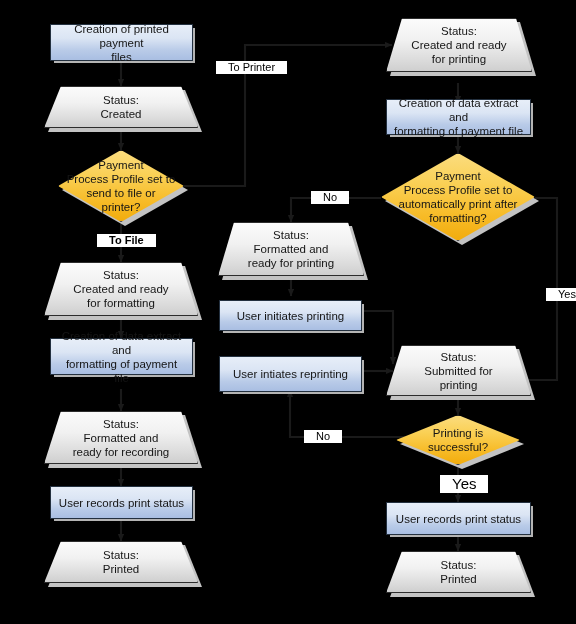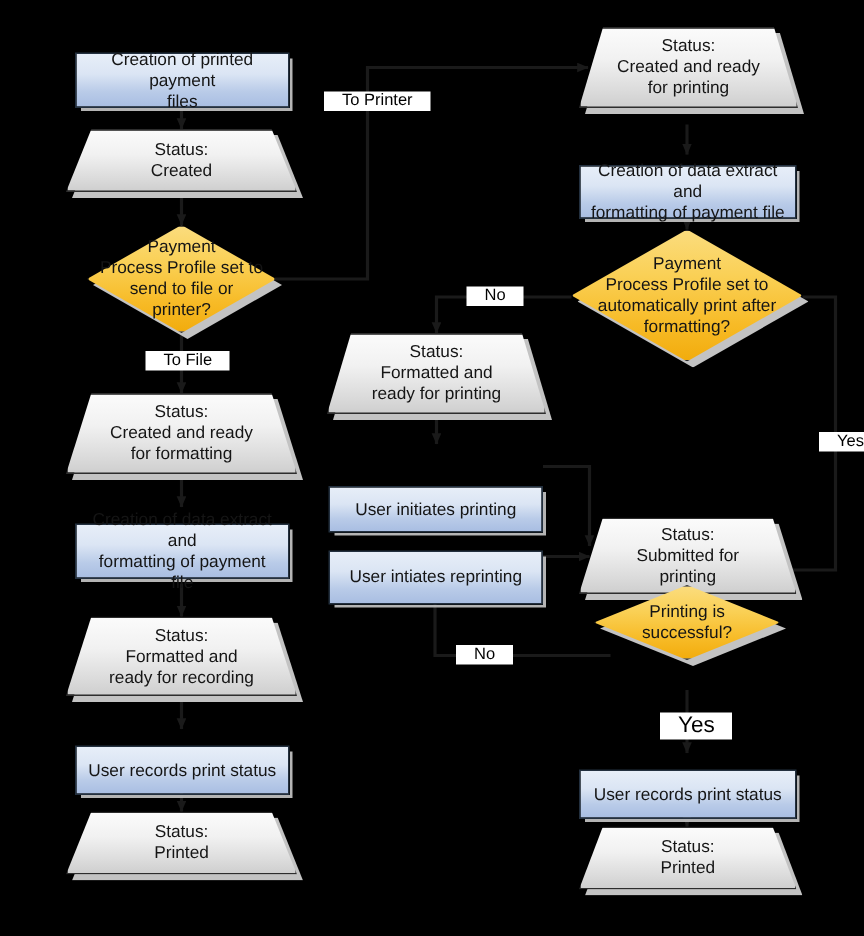--- a/index.html
+++ b/index.html
@@ -31,21 +31,20 @@
     color: #151515;
     font-size: 11.5px;
     line-height: 14px;
     z-index: 3;
   }
   
   .proc {
     border: 1px solid #23303f;
     background: linear-gradient(to bottom, #e7eef8 0%, #dbe5f4 38%, #b9cbe8 72%, #a9bee2 100%);
     box-shadow: 3px 3px 0 -1px rgba(190,190,190,0.95);
-    margin-top: 11px;
   }
   
   .status {
     background: transparent;
     border: none;
     box-shadow: none;
     align-items: center;
   }
   .status .trapbg {
     position: absolute;
@@ -199,21 +198,21 @@
   </div>
 
   <div class="node status" style="left:218px; top:222px; width:146px; height:54px;">
     <span class="trapshadow"></span>
     <span class="trapbg"></span>
     <span class="lbl">Status:
 Formatted and
 ready for printing</span>
   </div>
 
-  <div class="node proc" style="left:219px; top:313px; width:143px; height:31px;">
+  <div class="node proc" style="left:219px; top:300px; width:143px; height:31px;">
     <span class="lbl">User initiates printing</span>
   </div>
 
   <div class="node proc" style="left:219px; top:356px; width:143px; height:36px;">
     <span class="lbl">User intiates reprinting</span>
   </div>
 
   <div class="node status" style="left:386px; top:18px; width:146px; height:54px;">
     <span class="trapshadow"></span>
     <span class="trapbg"></span>
@@ -237,41 +236,41 @@
   </div>
 
   <div class="node status" style="left:386px; top:345px; width:145px; height:51px;">
     <span class="trapshadow"></span>
     <span class="trapbg"></span>
     <span class="lbl">Status:
 Submitted for
 printing</span>
   </div>
 
-  <div class="node decision" style="left:396px; top:390px; width:124px; height:50px;">
+  <div class="node decision" style="left:396px; top:415px; width:124px; height:50px;">
     <span class="diashadow"></span>
     <span class="diabg"></span>
     <span class="lbl">Printing is
 successful?</span>
   </div>
 
   <div class="node proc" style="left:386px; top:502px; width:145px; height:33px;">
     <span class="lbl">User records print status</span>
   </div>
 
   <div class="node status" style="left:386px; top:551px; width:145px; height:42px;">
     <span class="trapshadow"></span>
     <span class="trapbg"></span>
     <span class="lbl">Status:
 Printed</span>
   </div>
 
   <div class="edge-label" style="left:216px; top:61px;">To Printer</div>
 
-  <div class="edge-label" style="left:97px; top:234px;">To File</div>
+  <div class="edge-label" style="left:97px; top:234px;font-weight:bold;">To File</div>
 
   <div class="edge-label" style="left:311px; top:191px;">No</div>
 
   <div class="edge-label" style="left:546px; top:288px;">Yes</div>
 
   <div class="edge-label" style="left:304px; top:430px;">No</div>
 
   <div class="edge-label big" style="left:440px; top:475px;">Yes</div>
 
 </div>

